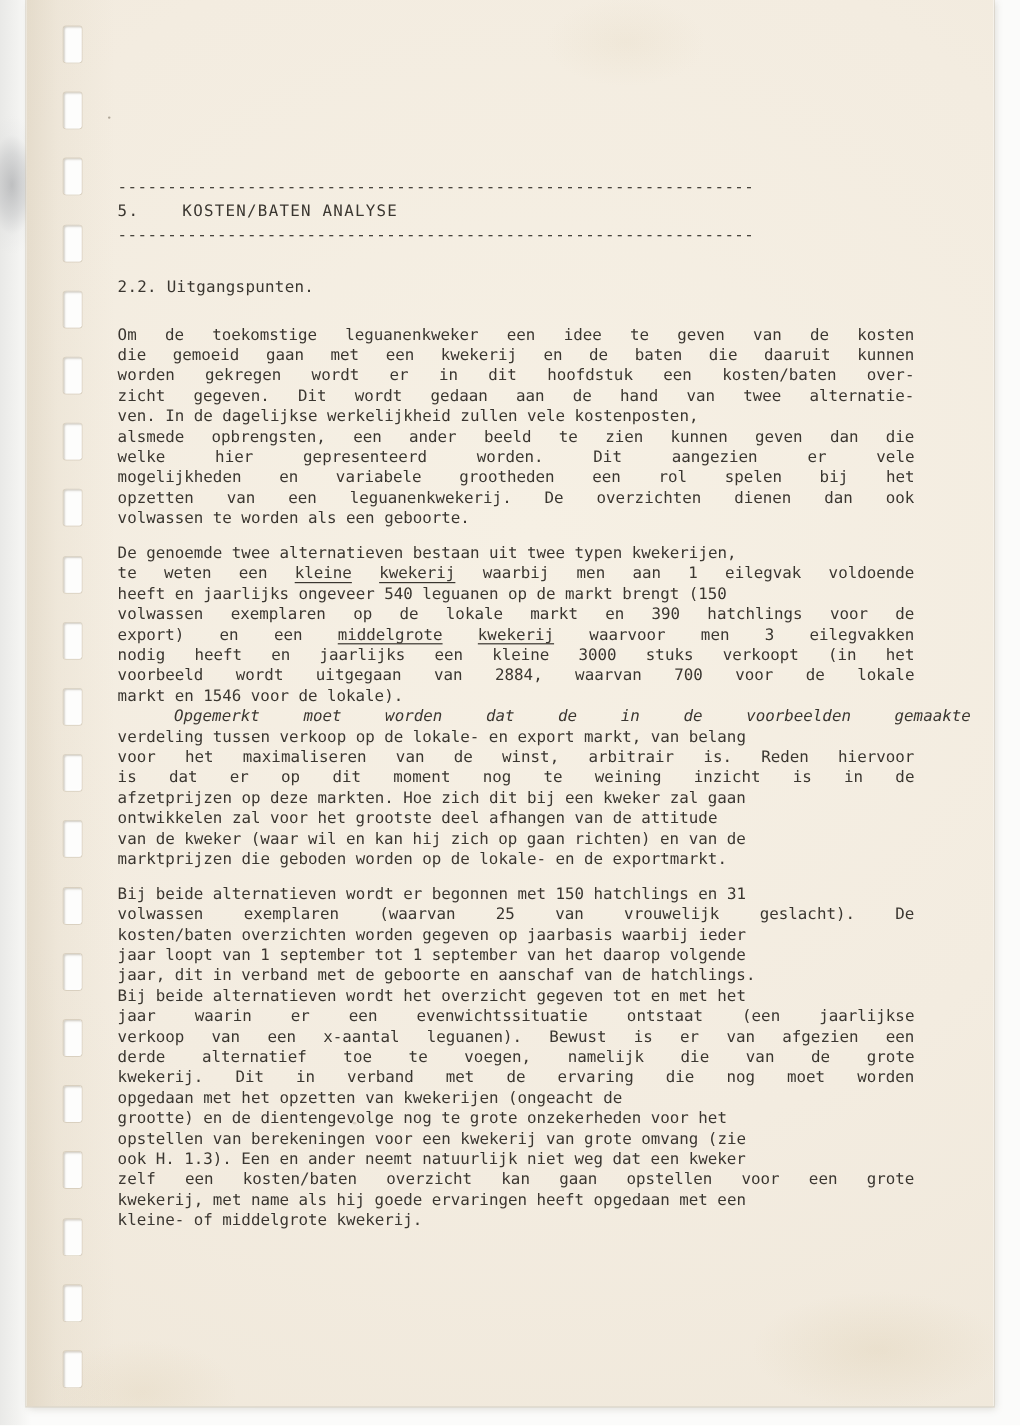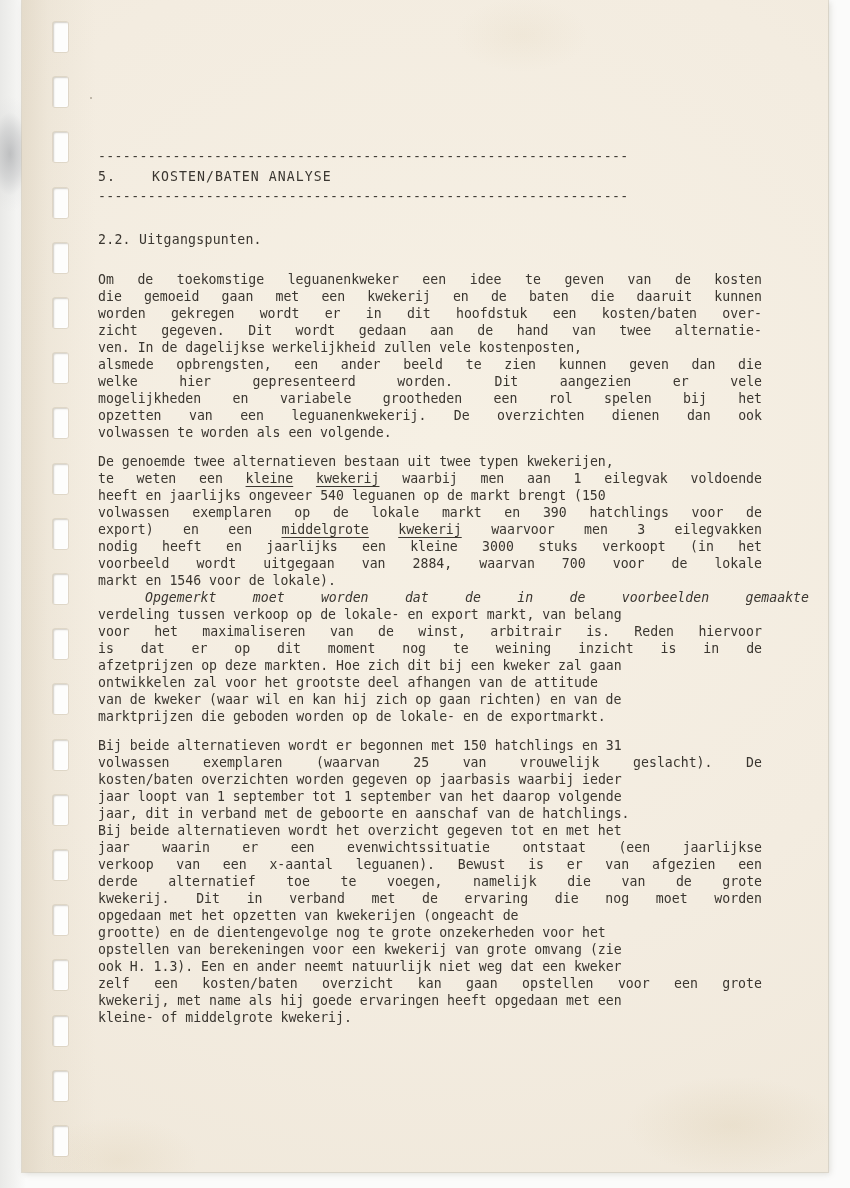--- a/index.html
+++ b/index.html
@@ -246,21 +246,21 @@
       <div class="para" id="p1">
           <div class="tline"><span class="w">Om</span><span class="gap"></span><span class="w">de</span><span class="gap"></span><span class="w">toekomstige</span><span class="gap"></span><span class="w">leguanenkweker</span><span class="gap"></span><span class="w">een</span><span class="gap"></span><span class="w">idee</span><span class="gap"></span><span class="w">te</span><span class="gap"></span><span class="w">geven</span><span class="gap"></span><span class="w">van</span><span class="gap"></span><span class="w">de</span><span class="gap"></span><span class="w">kosten</span></div>
           <div class="tline"><span class="w">die</span><span class="gap"></span><span class="w">gemoeid</span><span class="gap"></span><span class="w">gaan</span><span class="gap"></span><span class="w">met</span><span class="gap"></span><span class="w">een</span><span class="gap"></span><span class="w">kwekerij</span><span class="gap"></span><span class="w">en</span><span class="gap"></span><span class="w">de</span><span class="gap"></span><span class="w">baten</span><span class="gap"></span><span class="w">die</span><span class="gap"></span><span class="w">daaruit</span><span class="gap"></span><span class="w">kunnen</span></div>
           <div class="tline"><span class="w">worden</span><span class="gap"></span><span class="w">gekregen</span><span class="gap"></span><span class="w">wordt</span><span class="gap"></span><span class="w">er</span><span class="gap"></span><span class="w">in</span><span class="gap"></span><span class="w">dit</span><span class="gap"></span><span class="w">hoofdstuk</span><span class="gap"></span><span class="w">een</span><span class="gap"></span><span class="w">kosten/baten</span><span class="gap"></span><span class="w">over-</span></div>
           <div class="tline"><span class="w">zicht</span><span class="gap"></span><span class="w">gegeven.</span><span class="gap"></span><span class="w">Dit</span><span class="gap"></span><span class="w">wordt</span><span class="gap"></span><span class="w">gedaan</span><span class="gap"></span><span class="w">aan</span><span class="gap"></span><span class="w">de</span><span class="gap"></span><span class="w">hand</span><span class="gap"></span><span class="w">van</span><span class="gap"></span><span class="w">twee</span><span class="gap"></span><span class="w">alternatie-</span></div>
           <div class="tline flush"><span class="w">ven.</span><span class="gap"></span><span class="w">In</span><span class="gap"></span><span class="w">de</span><span class="gap"></span><span class="w">dagelijkse</span><span class="gap"></span><span class="w">werkelijkheid</span><span class="gap"></span><span class="w">zullen</span><span class="gap"></span><span class="w">vele</span><span class="gap"></span><span class="w">kostenposten,</span></div>
           <div class="tline"><span class="w">alsmede</span><span class="gap"></span><span class="w">opbrengsten,</span><span class="gap"></span><span class="w">een</span><span class="gap"></span><span class="w">ander</span><span class="gap"></span><span class="w">beeld</span><span class="gap"></span><span class="w">te</span><span class="gap"></span><span class="w">zien</span><span class="gap"></span><span class="w">kunnen</span><span class="gap"></span><span class="w">geven</span><span class="gap"></span><span class="w">dan</span><span class="gap"></span><span class="w">die</span></div>
           <div class="tline"><span class="w">welke</span><span class="gap"></span><span class="w">hier</span><span class="gap"></span><span class="w">gepresenteerd</span><span class="gap"></span><span class="w">worden.</span><span class="gap"></span><span class="w">Dit</span><span class="gap"></span><span class="w">aangezien</span><span class="gap"></span><span class="w">er</span><span class="gap"></span><span class="w">vele</span></div>
           <div class="tline"><span class="w">mogelijkheden</span><span class="gap"></span><span class="w">en</span><span class="gap"></span><span class="w">variabele</span><span class="gap"></span><span class="w">grootheden</span><span class="gap"></span><span class="w">een</span><span class="gap"></span><span class="w">rol</span><span class="gap"></span><span class="w">spelen</span><span class="gap"></span><span class="w">bij</span><span class="gap"></span><span class="w">het</span></div>
           <div class="tline"><span class="w">opzetten</span><span class="gap"></span><span class="w">van</span><span class="gap"></span><span class="w">een</span><span class="gap"></span><span class="w">leguanenkwekerij.</span><span class="gap"></span><span class="w">De</span><span class="gap"></span><span class="w">overzichten</span><span class="gap"></span><span class="w">dienen</span><span class="gap"></span><span class="w">dan</span><span class="gap"></span><span class="w">ook</span></div>
-          <div class="tline flush"><span class="w">volwassen</span><span class="gap"></span><span class="w">te</span><span class="gap"></span><span class="w">worden</span><span class="gap"></span><span class="w">als</span><span class="gap"></span><span class="w">een</span><span class="gap"></span><span class="w">volgende.</span></div>
+          <div class="tline flush"><span class="w">volwassen</span><span class="gap"></span><span class="w">te</span><span class="gap"></span><span class="w">worden</span><span class="gap"></span><span class="w">als</span><span class="gap"></span><span class="w">een</span><span class="gap"></span><span class="w">geboorte.</span></div>
         </div>
       <div class="spacer-sm"></div>
       <div class="para" id="p2">
           <div class="tline flush"><span class="w">De</span><span class="gap"></span><span class="w">genoemde</span><span class="gap"></span><span class="w">twee</span><span class="gap"></span><span class="w">alternatieven</span><span class="gap"></span><span class="w">bestaan</span><span class="gap"></span><span class="w">uit</span><span class="gap"></span><span class="w">twee</span><span class="gap"></span><span class="w">typen</span><span class="gap"></span><span class="w">kwekerijen,</span></div>
           <div class="tline"><span class="w">te</span><span class="gap"></span><span class="w">weten</span><span class="gap"></span><span class="w">een</span><span class="gap"></span><span class="w u">kleine</span><span class="gap u"></span><span class="w u">kwekerij</span><span class="gap"></span><span class="w">waarbij</span><span class="gap"></span><span class="w">men</span><span class="gap"></span><span class="w">aan</span><span class="gap"></span><span class="w">1</span><span class="gap"></span><span class="w">eilegvak</span><span class="gap"></span><span class="w">voldoende</span></div>
           <div class="tline flush"><span class="w">heeft</span><span class="gap"></span><span class="w">en</span><span class="gap"></span><span class="w">jaarlijks</span><span class="gap"></span><span class="w">ongeveer</span><span class="gap"></span><span class="w">540</span><span class="gap"></span><span class="w">leguanen</span><span class="gap"></span><span class="w">op</span><span class="gap"></span><span class="w">de</span><span class="gap"></span><span class="w">markt</span><span class="gap"></span><span class="w">brengt</span><span class="gap"></span><span class="w">(150</span></div>
           <div class="tline"><span class="w">volwassen</span><span class="gap"></span><span class="w">exemplaren</span><span class="gap"></span><span class="w">op</span><span class="gap"></span><span class="w">de</span><span class="gap"></span><span class="w">lokale</span><span class="gap"></span><span class="w">markt</span><span class="gap"></span><span class="w">en</span><span class="gap"></span><span class="w">390</span><span class="gap"></span><span class="w">hatchlings</span><span class="gap"></span><span class="w">voor</span><span class="gap"></span><span class="w">de</span></div>
           <div class="tline"><span class="w">export)</span><span class="gap"></span><span class="w">en</span><span class="gap"></span><span class="w">een</span><span class="gap"></span><span class="w u">middelgrote</span><span class="gap u"></span><span class="w u">kwekerij</span><span class="gap"></span><span class="w">waarvoor</span><span class="gap"></span><span class="w">men</span><span class="gap"></span><span class="w">3</span><span class="gap"></span><span class="w">eilegvakken</span></div>
           <div class="tline"><span class="w">nodig</span><span class="gap"></span><span class="w">heeft</span><span class="gap"></span><span class="w">en</span><span class="gap"></span><span class="w">jaarlijks</span><span class="gap"></span><span class="w">een</span><span class="gap"></span><span class="w">kleine</span><span class="gap"></span><span class="w">3000</span><span class="gap"></span><span class="w">stuks</span><span class="gap"></span><span class="w">verkoopt</span><span class="gap"></span><span class="w">(in</span><span class="gap"></span><span class="w">het</span></div>
           <div class="tline"><span class="w">voorbeeld</span><span class="gap"></span><span class="w">wordt</span><span class="gap"></span><span class="w">uitgegaan</span><span class="gap"></span><span class="w">van</span><span class="gap"></span><span class="w">2884,</span><span class="gap"></span><span class="w">waarvan</span><span class="gap"></span><span class="w">700</span><span class="gap"></span><span class="w">voor</span><span class="gap"></span><span class="w">de</span><span class="gap"></span><span class="w">lokale</span></div>

